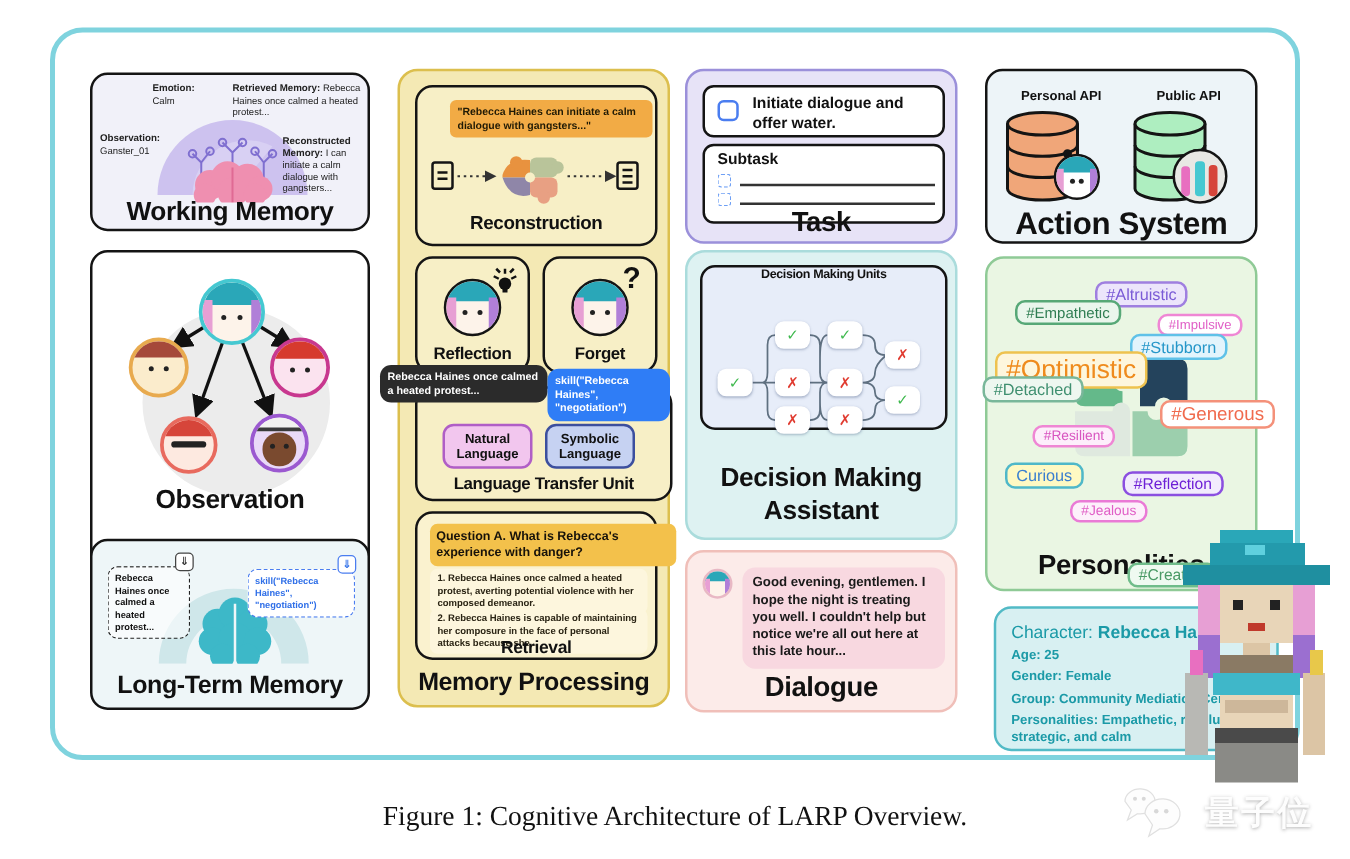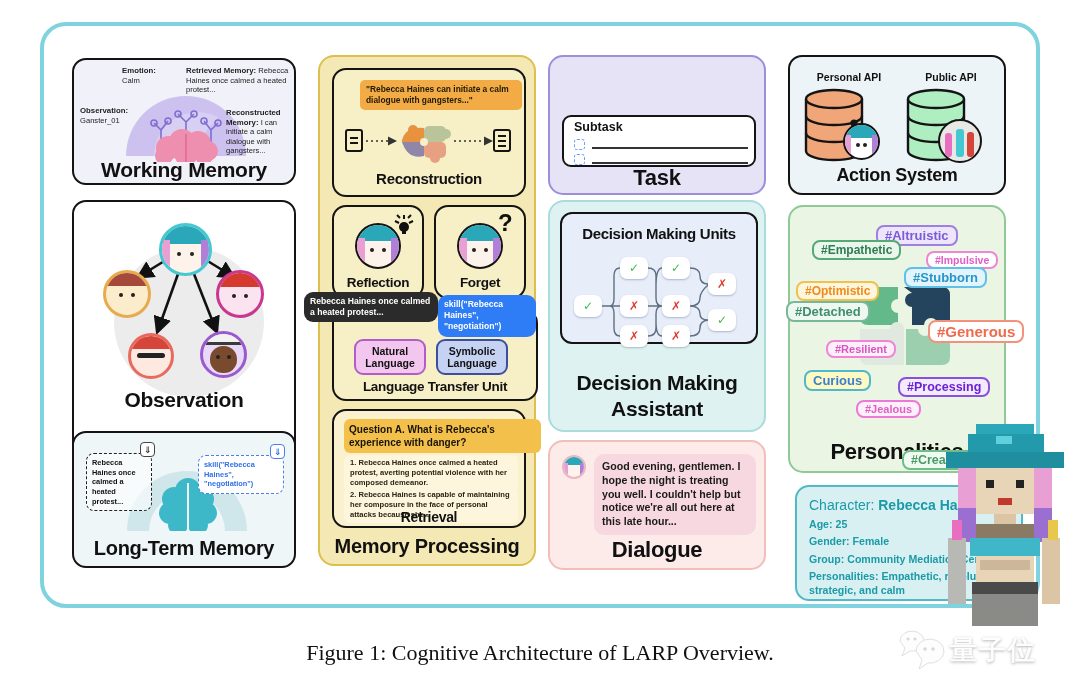--- a/index.html
+++ b/index.html
@@ -45,41 +45,41 @@
   #dmu { position:absolute; left:10px; top:10px; width:198px; height:132px; background:#e7edf9; border:2.5px solid #141414; border-radius:12px; }
   .node { position:absolute; width:28px; height:22px; background:#fff; border-radius:7px; box-shadow:0 1px 2px rgba(60,80,120,.35); display:flex; align-items:center; justify-content:center; font-size:12px; font-weight:bold; }
   .node.ok { color:#3fb94e; } .node.no { color:#e03b30; }
   #dlg { left:548px; top:440px; width:218px; height:130px; background:#fcebe9; border:2.5px solid #f0bfb9; border-radius:15px; }
   #dlg-bub { position:absolute; left:44px; top:12px; width:162px; background:#f8d8e0; border-radius:10px; padding:6px 8px; font-size:10.6px; font-weight:bold; color:#1a1a1a; line-height:1.3; }
 
   
   #acts { left:788px; top:55px; width:218px; height:140px; background:#edf4f8; }
   .api-lbl { position:absolute; font-size:10.5px; font-weight:bold; color:#111; }
   #pers { left:788px; top:205px; width:218px; height:268px; background:#eaf6e3; border:2.5px solid #8fca96; border-radius:15px; }
-  .tag { position:absolute; border:2px solid; border-radius:8px; background:#fff; font-weight:bold; padding:1px 7px; white-space:nowrap; z-index:4; }
+  .tag { position:absolute; border:2px solid; border-radius:8px; background:#fff; font-weight:normal; padding:1px 7px; white-space:nowrap; z-index:4; }
   .t-emp { border-color:#57a877; background:#eaf6ec; color:#2f7d52; font-size:12px; }
   .t-alt { border-color:#9f7fe0; background:#ece5fb; color:#7b5bd6; font-size:13px; }
   .t-imp { border-color:#ef86d4; background:#fff; color:#e05ec6; font-size:10.5px; }
   .t-stu { border-color:#5fc1e8; background:#e3f4fc; color:#2596c9; font-size:13px; }
-  .t-opt { border-color:#eec24f; background:#fdf6dd; color:#ef8b1d; font-size:12px; }
+  .t-opt { border-color:#eec24f; background:#fdf6dd; color:#ef8b1d; font-size:21px; }
   .t-det { border-color:#79b79a; background:#eef7f0; color:#3f8f70; font-size:13px; }
   .t-gen { border-color:#f4917a; background:#fff; color:#f06a4d; font-size:15px; }
   .t-res { border-color:#ef86d4; background:#fdeefb; color:#d855c0; font-size:11px; }
   .t-cur { border-color:#4fb8c9; background:#fef9c3; color:#3a7fd0; font-size:13px; }
   .t-cha { border-color:#8b4fe0; background:#f2ebfd; color:#6d1fd6; font-size:12.5px; }
   .t-jea { border-color:#ea7ad6; background:#fdf0fb; color:#e05ec6; font-size:11px; }
   .t-cre { border-color:#6fbc8a; background:#effaf1; color:#4a9a66; font-size:12.5px;margin-top:36px; }
   #card { left:795px; top:485px; width:228px; height:116px; background:#d8f0f2; border:2.5px solid #52bac6; border-radius:14px; padding:10px 12px; color:#1b9aa7; }
   #card .line1 { font-size:14px; margin-bottom:4px; }
   #card .line1 b { font-weight:bold; }
   #card .ln { font-size:10.6px; font-weight:bold; margin-bottom:3px; line-height:1.35; }
 
   #caption { position:absolute; left:0; right:0; top:640px; text-align:center; font-family:"Liberation Serif","DejaVu Serif",serif; font-size:22px; color:#111; }
 
-  #wmark { position:absolute; left:898px; top:622px; width:180px; height:56px; color:#fdfdfd; text-shadow:0 1px 3px rgba(80,80,80,0.45); display:flex; align-items:center; gap:0; }
+  #wmark { position:absolute; left:898px; top:622px; width:180px; height:56px; color:#fdfdfd; text-shadow:0 1px 3px rgba(80,80,80,0.45); display:flex; align-items:center; gap:14px; }
   #wmark .zh { font-size:27px; font-weight:bold; letter-spacing:2px; }
 </style>
 </head>
 <body>
 
 <div id="canvas">
   <div id="frame"></div>
 
   <div class="panel" id="wm">
     <svg class="abs" style="left:42px;top:26px;" width="140" height="76" viewBox="0 0 140 76">
@@ -273,33 +273,37 @@
     <div class="ybox" style="left:12px;top:352px;width:194px;height:119px;background:#faf2cf;">
       <div id="ret-q">Question A. What is Rebecca's experience with danger?</div>
       <div class="ret-item" style="top:44px;">1. Rebecca Haines once calmed a heated protest, averting potential violence with her composed demeanor.</div>
       <div class="ret-item" style="top:76px;">2. Rebecca Haines is capable of maintaining her composure in the face of personal attacks because she...</div>
       <div class="ptitle" style="top:98px;font-size:14px;">Retrieval</div>
     </div>
     <div class="ptitle" style="top:478px;font-size:20px;">Memory Processing</div>
   </div>
 
   <div class="abs" id="task">
-    <div class="white-box" style="left:12px;top:58px;width:194px;height:52px;">
+    <div class="white-box" style="left:12px;top:11px;width:194px;height:42px;">
+      <div class="chk" style="left:10px;top:10px;"></div>
+      <div class="abs" style="left:38px;top:4px;width:150px;font-size:12.5px;font-weight:bold;line-height:1.3;color:#111;">Initiate dialogue and offer water.</div>
+    </div>
+    <div class="white-box" style="left:12px;top:58px;width:194px;height:64px;">
       <div class="abs" style="left:10px;top:3px;font-size:12.5px;font-weight:bold;color:#111;">Subtask</div>
       <div class="chk-dash" style="left:10px;top:22px;"></div>
       <div class="sub-line" style="left:28px;top:30px;width:156px;"></div>
       <div class="chk-dash" style="left:10px;top:37px;"></div>
       <div class="sub-line" style="left:28px;top:45px;width:156px;"></div>
     </div>
     <div class="ptitle" style="top:108px;font-size:22px;">Task</div>
   </div>
 
   <div class="abs" id="dma">
     <div id="dmu">
-      <div class="ptitle" style="top:11px;font-size:15px;">Decision Making Units</div>
+      <div class="ptitle" style="top:0;font-size:10px;">Decision Making Units</div>
       <svg class="abs" style="left:0;top:0;" width="198" height="132">
         <g stroke="#5f7080" stroke-width="1.4" fill="none">
           <path d="M40 92 H48 M48 92 Q52 92 52 84 V62 Q52 54 58 54 M48 92 H58 M48 92 Q52 92 52 100 V114 Q52 122 58 122"></path>
           <path d="M86 54 Q94 54 94 62 V84 Q94 92 100 92 M86 92 H100 M86 122 Q94 122 94 114 V100 Q94 92 100 92 M94 72 Q94 54 100 54 M94 108 Q94 122 100 122"></path>
           <path d="M128 54 Q138 54 138 62 Q138 70 146 70 M128 92 Q138 92 138 84 Q138 78 146 71 M128 92 Q138 92 138 100 Q138 106 146 106 M128 122 Q138 122 138 114 Q138 107 146 106"></path>
         </g>
       </svg>
       <div class="node ok" style="left:12px;top:81px;">✓</div>
       <div class="node ok" style="left:58px;top:43px;">✓</div>
       <div class="node no" style="left:58px;top:81px;">✗</div>
@@ -347,40 +351,40 @@
         <div class="hairL" style="left:0;background:#e79fd4;"></div>
         <div class="hairR" style="right:0;background:#b07fd8;"></div>
       <div class="eye" style="left:32%;"></div>
         <div class="eye" style="right:32%;"></div>
     </div>
     <div class="av" style="left:148px;top:62px;width:44px;height:44px;border:2.5px solid #141414;background:#e8e8e4;">
       <div class="abs" style="left:12%;top:30%;width:18%;height:60%;background:#e86fc0;border-radius:3px;"></div>
       <div class="abs" style="left:40%;top:20%;width:20%;height:70%;background:#45c8d1;border-radius:3px;"></div>
       <div class="abs" style="left:68%;top:28%;width:18%;height:62%;background:#d6453a;border-radius:3px;"></div>
     </div>
-    <div class="ptitle" style="top:108px;font-size:18px;">Action System</div>
+    <div class="ptitle" style="top:108px;font-size:25px;">Action System</div>
   </div>
 
   <div class="abs" id="pers">
     <svg class="abs" style="left:64px;top:74px;" width="104" height="90" viewBox="0 0 104 90">
       <path d="M6 14 q0 -8 8 -8 h30 v12 a7 7 0 0 0 0 14 v12 h-30 q-8 0 -8 -8 Z" fill="#64b98a"></path>
       <path d="M50 6 h38 q8 0 8 8 v30 h-12 a7 7 0 0 0 -14 0 h-12 v-18 a7 7 0 0 1 0 -14 Z" fill="#24435c"></path>
       <path d="M6 48 h30 a7 7 0 0 1 14 0 v36 h-36 q-8 0 -8 -8 Z" fill="#dfe9df"></path>
       <path d="M52 48 h12 a7 7 0 0 0 14 0 h18 v28 q0 8 -8 8 h-36 Z" fill="#9ccfad"></path>
     </svg>
     <div class="tag t-alt" style="left:86px;top:18px;">#Altruistic</div>
     <div class="tag t-emp" style="left:22px;top:33px;">#Empathetic</div>
     <div class="tag t-imp" style="left:136px;top:44px;">#Impulsive</div>
     <div class="tag t-stu" style="left:114px;top:60px;">#Stubborn</div>
     <div class="tag t-opt" style="left:6px;top:74px;">#Optimistic</div>
     <div class="tag t-det" style="left:-4px;top:94px;">#Detached</div>
     <div class="tag t-gen" style="left:138px;top:113px;">#Generous</div>
     <div class="tag t-res" style="left:36px;top:133px;">#Resilient</div>
     <div class="tag t-cur" style="left:14px;top:163px;">Curious</div>
-    <div class="tag t-cha" style="left:108px;top:170px;">#Processing</div>
+    <div class="tag t-cha" style="left:108px;top:170px;">#Reflection</div>
     <div class="tag t-jea" style="left:66px;top:193px;">#Jealous</div>
     <div class="tag t-cre" style="left:112px;top:207px;">#Creative</div>
     <div class="ptitle" style="top:232px;font-size:22px;">Personalities</div>
   </div>
 
   <div class="abs" id="card">
     <div class="line1">
       <span>Character:</span> <b>Rebecca Haines</b>
     </div>
     <div class="ln">Age: 25</div>

